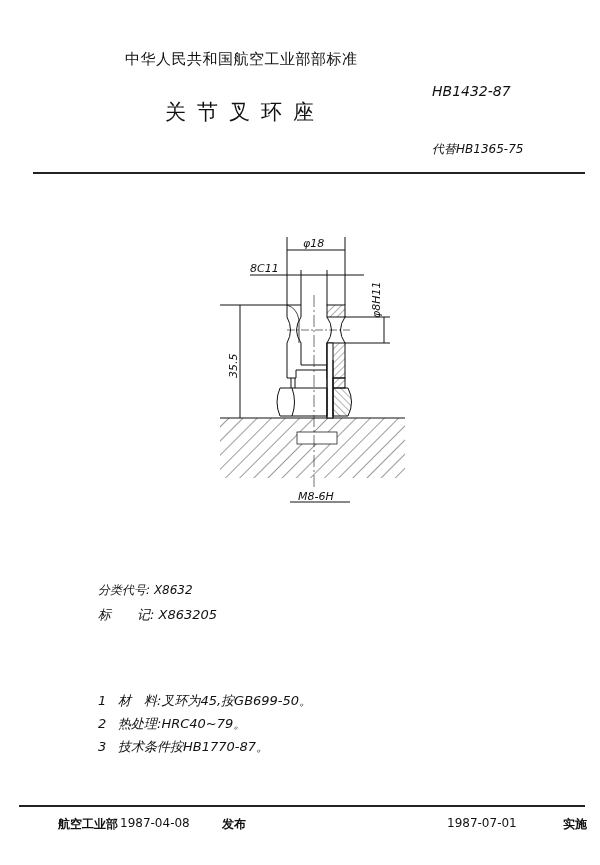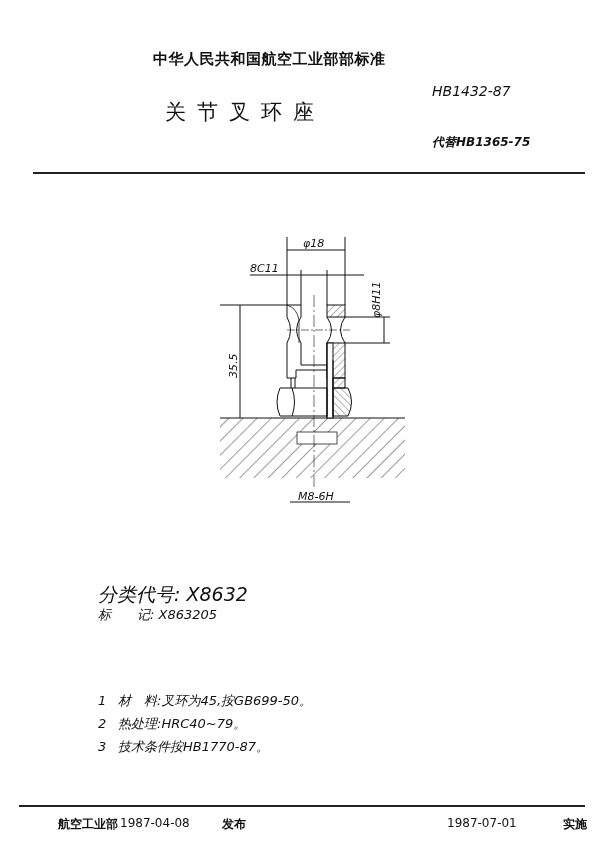--- a/index.html
+++ b/index.html
@@ -1,26 +1,26 @@
 <!DOCTYPE html>
 <html><head>
 <meta charset="utf-8">
 <style>
   html, body { margin: 0; padding: 0; background: #ffffff; }
   body { width: 600px; height: 865px; position: relative; overflow: hidden;
          font-family: "DejaVu Sans", sans-serif; color: #111; }
   .abs { position: absolute; white-space: nowrap; }
-  .org { left: 125px; top: 50px; font-size: 15px; font-weight: bold; letter-spacing: 0.5px; margin-left: 28px; }
+  .org { left: 125px; top: 50px; font-size: 15px; font-weight: normal; letter-spacing: 0.5px; }
   .title { left: 165px; top: 98px; font-size: 21px; letter-spacing: 11px; font-family: "DejaVu Serif", serif; }
   .code { left: 432px; top: 83px; font-size: 14px; font-style: italic; }
-  .replace { left: 432px; top: 134px; font-size: 12px; font-style: italic; font-weight: bold; }
+  .replace { left: 432px; top: 141px; font-size: 12px; font-style: italic; }
   .rule-top { left: 33px; top: 172px; width: 552px; height: 2px; background: #222; }
   .rule-bot { left: 19px; top: 805px; width: 566px; height: 2px; background: #222; }
   .drawing { left: 200px; top: 220px; }
-  .cls { left: 98px; top: 582px; font-size: 19px; font-style: italic; }
+  .cls { left: 98px; top: 582px; font-size: 12px; font-style: italic; }
   .mark { left: 98px; top: 606px; font-size: 13px; font-style: italic; }
   .note { left: 98px; font-size: 13px; font-style: italic; }
   .note .num { display: inline-block; width: 20px; }
   .foot { top: 816px; font-size: 12px; }
   .foot b { font-weight: bold; }
 </style>
 </head>
 <body>
 
 <div class="abs org">中华人民共和国航空工业部部标准</div>

